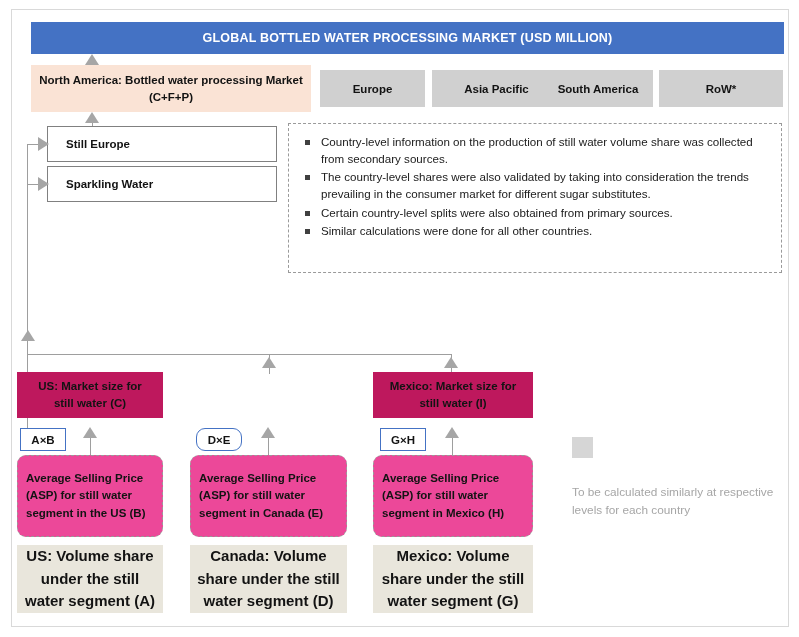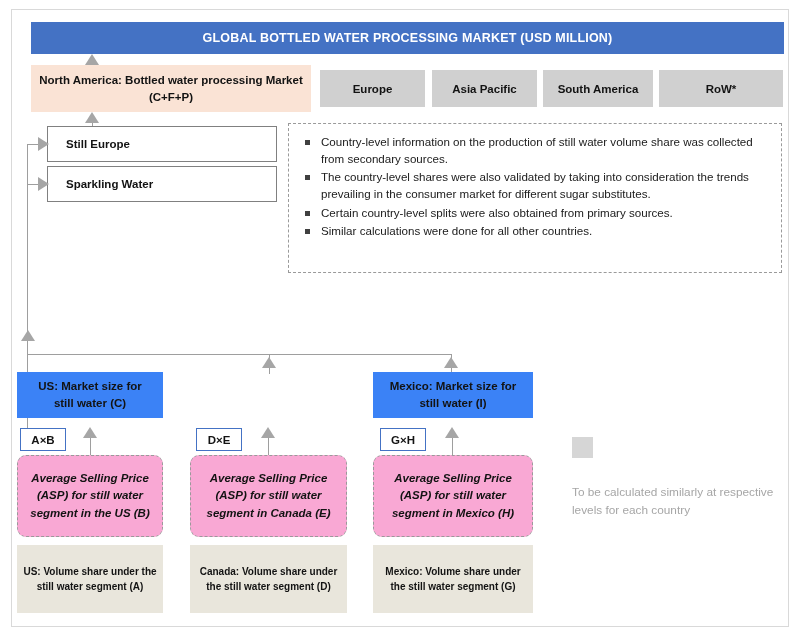--- a/index.html
+++ b/index.html
@@ -30,21 +30,21 @@
     background:#fae3d5;color:#131313;
     display:flex;align-items:center;justify-content:center;text-align:center;
     font-size:11.5px;font-weight:bold;line-height:1.45;padding:8px 8px;box-sizing:border-box;
   }
   .reg{
     position:absolute;top:70px;height:37px;background:#d0d0d0;color:#131313;
     display:flex;align-items:center;justify-content:center;text-align:center;
     font-size:11.5px;font-weight:bold;
   }
   .reg.europe{left:320px;width:105px;}
-  .reg.apac{left:432px;width:105px;}
+  .reg.apac{left:432px;width:105px;padding-left:12px;}
   .reg.sam{left:543px;width:110px;}
   .reg.row{left:659px;width:124px;}
 
   
   .type-box{
     position:absolute;left:47px;width:230px;height:36px;
     background:#ffffff;border:1px solid #808080;box-sizing:border-box;
     display:flex;align-items:center;
     font-size:11.5px;font-weight:bold;color:#131313;padding-left:18px;
   }
@@ -61,55 +61,55 @@
   .note li{
     position:relative;padding-left:22px;margin-bottom:2px;
     font-size:11.6px;line-height:1.44;color:#202020;
   }
   .note li:before{
     content:"";position:absolute;left:6px;top:6px;width:5px;height:5px;background:#404040;
   }
 
   
   .msize{
-    position:absolute;top:372px;height:46px;background:#3b82f6;color:#131313;
+    position:absolute;top:372px;height:46px;background:#be185d;color:#131313;
     display:flex;align-items:center;justify-content:center;text-align:center;
     font-size:11.5px;font-weight:bold;line-height:1.45;box-sizing:border-box;padding:0 12px;
   }
   .msize.us{left:17px;width:146px;}
   .msize.ca{left:190px;width:157px;}
   .msize.mx{left:373px;width:160px;}
 
   
   .badge{
     position:absolute;top:428px;height:23px;width:46px;
     background:#ffffff;border:1px solid #4472c4;box-sizing:border-box;
     display:flex;align-items:center;justify-content:center;
     font-size:11.5px;font-weight:bold;color:#131313;text-align:center;
   }
   .badge.b1{left:20px;}
-  .badge.b2{left:196px;}
+  .badge.b2{left:196px;border-radius:9px;}
   .badge.b3{left:380px;}
 
   
   .asp{
-    position:absolute;top:455px;height:82px;background:#f9a8d4;
+    position:absolute;top:455px;height:82px;background:#ec4899;
     border:1px dashed #9a9a9a;border-radius:9px;box-sizing:border-box;
-    display:flex;align-items:center;justify-content:center;text-align:center;
-    font-size:11.5px;font-weight:bold;color:#131313;line-height:1.5;padding:0 8px;font-style:italic;
+    display:flex;align-items:center;justify-content:center;text-align:left;
+    font-size:11.5px;font-weight:bold;color:#131313;line-height:1.5;padding:0 8px;
   }
   .asp.us{left:17px;width:146px;}
   .asp.ca{left:190px;width:157px;}
   .asp.mx{left:373px;width:160px;}
 
   
   .vol{
     position:absolute;top:545px;height:68px;background:#e9e6dc;color:#131313;
     display:flex;align-items:center;justify-content:center;text-align:center;
-    font-size:10px;font-weight:bold;line-height:1.5;box-sizing:border-box;padding:4px 6px;
+    font-size:15px;font-weight:bold;line-height:1.5;box-sizing:border-box;padding:4px 6px;
   }
   .vol.us{left:17px;width:146px;}
   .vol.ca{left:190px;width:157px;}
   .vol.mx{left:373px;width:160px;}
 
   
   .legend-swatch{position:absolute;left:572px;top:437px;width:21px;height:21px;background:#d6d6d6;}
   .legend-text{
     position:absolute;left:572px;top:484px;width:215px;
     font-size:11.8px;color:#a6a6a6;line-height:1.5;

